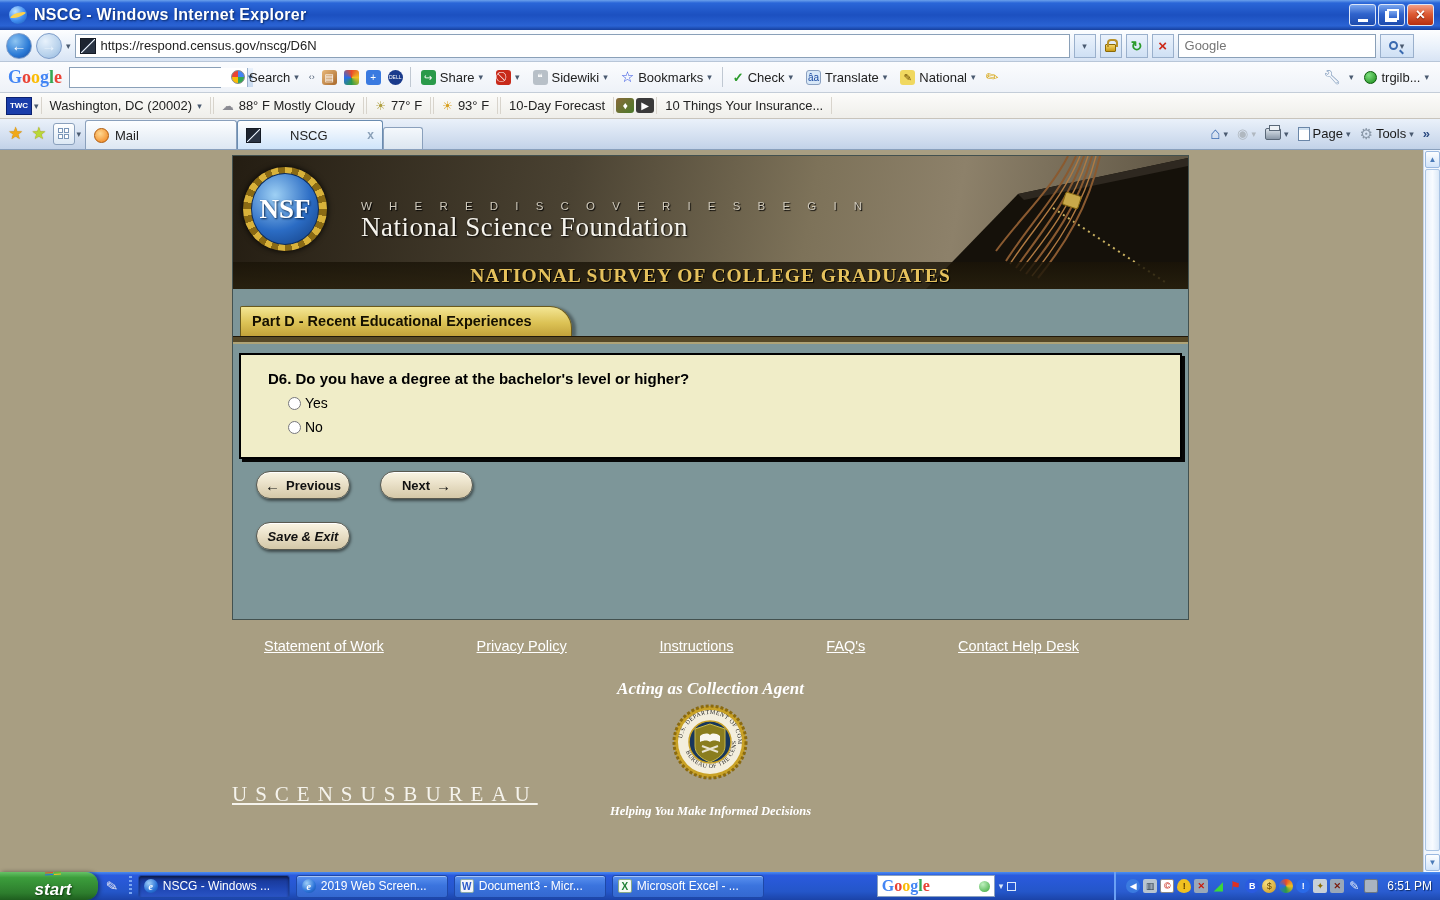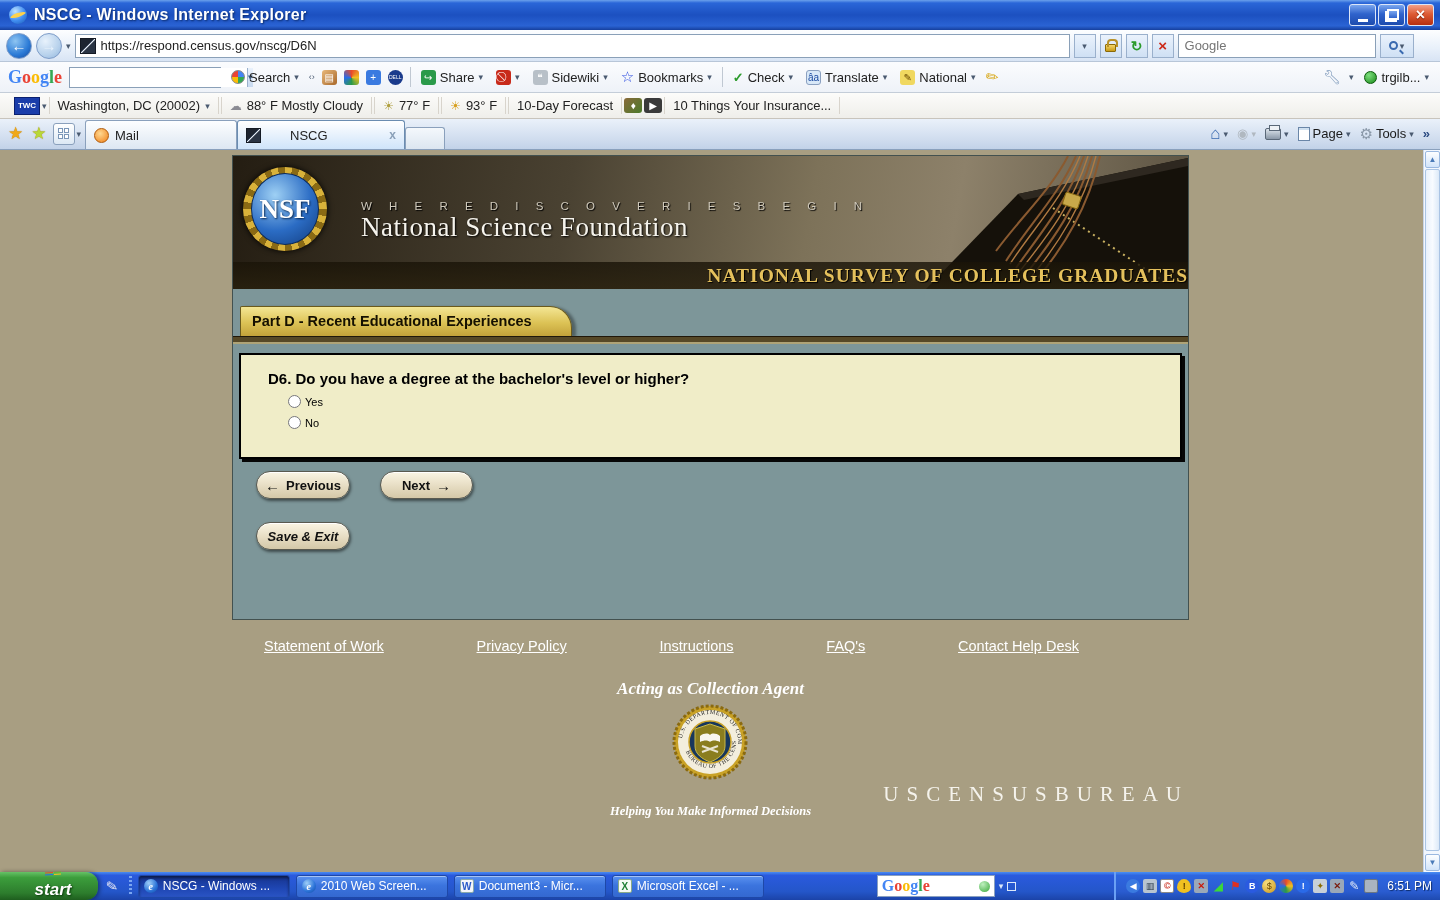--- a/index.html
+++ b/index.html
@@ -59,39 +59,39 @@
   .mini-icon { width:15px; height:15px; border-radius:3px; display:inline-flex; align-items:center; justify-content:center; font-size:10px; color:#fff; }
   .sep { width:1px; height:20px; background:#c0c8d2; }
   .tb-right { margin-left:auto; display:flex; align-items:center; gap:8px; }
   .wrench { color:#7a96b8; font-size:14px; }
   .acct-dot { width:13px; height:13px; border-radius:50%; background:radial-gradient(circle at 35% 30%,#7ee07e,#1a8a1a); border:1px solid #0a5a0a; }
 
   
   #twcbar { position:absolute; top:93px; left:0; width:1440px; height:26px;
     background:linear-gradient(180deg,#fcfcfa,#efeeea); border-bottom:1px solid #c8c4bc;
     display:flex; align-items:center; padding:0 6px; gap:2px; font-size:13px; color:#222; }
-  .twc-logo { width:26px; height:18px; background:#1a3daa; color:#fff; font-size:8px; font-weight:bold; display:flex; align-items:center; justify-content:center; border:1px solid #0a2070;margin-left:8px; }
+  .twc-logo { width:26px; height:18px; background:#1a3daa; color:#fff; font-size:8px; font-weight:bold; display:flex; align-items:center; justify-content:center; border:1px solid #0a2070; }
   .twc-seg { display:flex; align-items:center; gap:5px; padding:1px 8px; border-left:1px solid #d8d4cc; border-right:1px solid #d8d4cc; white-space:nowrap; }
   .wx-icon { font-size:12px; }
 
   
   #tabbar { position:absolute; top:119px; left:0; width:1440px; height:31px;
     background:linear-gradient(180deg,#eaf1fa,#cfdcee 70%,#c2d2e8); border-bottom:1px solid #8aa0bc;
     display:flex; align-items:flex-end; padding:0 6px; }
   .fav-stars { display:flex; align-items:center; gap:8px; height:31px; padding:0 6px 0 2px; }
   .star { color:#f0a818; font-size:17px; text-shadow:0 0 1px #a06a00; }
   .star.add { color:#b8d838; }
   .quicktabs { display:flex; align-items:center; height:31px; gap:2px; padding-right:4px; }
   .qt-btn { width:22px; height:22px; border:1px solid #8aa0bc; border-radius:3px; background:linear-gradient(180deg,#fff,#dce8f4); display:flex; align-items:center; justify-content:center; }
   .qt-grid { width:11px; height:11px; display:grid; grid-template-columns:1fr 1fr; gap:1px; }
   .qt-grid i { background:#fff; border:1px solid #7a96b8; }
   .tab { height:26px; display:flex; align-items:center; gap:6px; padding:14px 8px; font-size:13px; color:#222;
     border:1px solid #8aa0bc; border-bottom:none; border-radius:3px 3px 0 0;
     background:linear-gradient(180deg,#fdfeff,#dde7f2); width:152px; }
-  .tab.active { background:linear-gradient(180deg,#ffffff,#cfe4fa); width:168px; border-color:#6a8cb0;gap:29px; }
+  .tab.active { background:linear-gradient(180deg,#ffffff,#cfe4fa); width:146px; border-color:#6a8cb0;gap:29px; }
   .tab .ticon { width:15px; height:15px; flex:0 0 auto; }
   .mail-icon { border-radius:50%; background:radial-gradient(circle at 40% 35%,#ffd890,#f08018); border:1px solid #b05a08; }
   .nscg-icon { background:linear-gradient(135deg,#1d2430 45%,#3a4a62 46%,#e8edf4 50%,#2a3444 56%); border:1px solid #141a24; }
   .tab-close { margin-left:auto; color:#8aa0b8; font-weight:bold; font-size:12px; }
   .tab-stub { height:22px; width:40px; border:1px solid #8aa0bc; border-bottom:none; border-radius:3px 3px 0 0; background:linear-gradient(180deg,#f4f8fc,#dce6f0); }
   .tabbar-right { margin-left:auto; display:flex; align-items:center; height:31px; gap:9px; padding-right:4px; font-size:13px; color:#1a1a1a; }
   .tbr-item { display:flex; align-items:center; gap:3px; }
   .home-glyph { font-size:17px; color:#3a6ab0; }
   .feed-glyph { color:#b0b8c0; font-size:13px; }
   .print-glyph { width:16px; height:12px; background:linear-gradient(180deg,#dce4ec,#8a98a8); border:1px solid #5a6878; border-radius:2px; position:relative; }
@@ -114,51 +114,51 @@
   #nsf-logo { position:absolute; left:10px; top:11px; width:84px; height:84px; border-radius:50%;
     background:repeating-conic-gradient(#d9b23a 0 10deg, #8a6a14 10deg 20deg); box-shadow:0 0 6px #000; }
   #nsf-globe { position:absolute; left:8px; top:6px; width:68px; height:72px; border-radius:50%;
     background:radial-gradient(circle at 35% 30%,#9ed0f4,#2b6cc4 55%,#123c7e); border:1px solid #0a2a5c;
     display:flex; align-items:center; justify-content:center; }
   #nsf-globe span { color:#fff; font-family:"Liberation Serif",serif; font-weight:bold; font-size:27px; text-shadow:1px 1px 2px #06244c; }
   #banner-text { position:absolute; left:128px; top:40px; }
   #org-name { color:#f5f3ec; font-family:"Liberation Serif",serif; font-size:27px; letter-spacing:.5px; text-shadow:1px 1px 2px #000; }
   #org-tag { color:#cfc9bb; font-size:11.5px; letter-spacing:7px; margin-top:4px; text-shadow:1px 1px 1px #000; }
   #banner-band { position:absolute; left:0; right:0; bottom:0; height:27px; background:linear-gradient(180deg,rgba(26,20,8,.82),rgba(40,32,14,.88));
-    display:flex; align-items:center; justify-content:flex-end; }
+    display:flex; align-items:center; justify-content:center; }
   #banner-band span { color:#e5c15c; font-family:"Liberation Serif",serif; font-weight:bold; font-size:19.5px; letter-spacing:1px; text-shadow:1px 1px 1px #000; }
   #tassel { position:absolute; right:0; top:0; }
 
   #partd-tab { margin:17px 0 0 7px; width:332px; height:30px; line-height:29px; padding-left:11px;
     background:linear-gradient(180deg,#f4e694,#dcc255 55%,#c3a23a); border:1px solid #6b5a1c; border-bottom:none;
     border-radius:2px 22px 0 0; font-weight:bold; font-size:14.5px; color:#151000; box-shadow:4px 1px 3px rgba(0,0,0,.35); }
   #partd-bar { width:100%; height:8px; background:#564827; border-top:1px solid #20180a; border-bottom:2px solid #aea377; }
 
   #qbox { margin:9px 6px 0 6px; height:106px; background:#f0edc8; border:2px solid #000; box-shadow:3px 3px 0 #060606; padding:15px 0 0 27px; }
   #qtext { font-weight:bold; font-size:15px; color:#000; }
   .opt-row { display:flex; align-items:center; gap:4px; margin:8px 0 0 20px; }
   .opt-row input { width:13px; height:13px; }
-  .opt-label { font-size:11px; color:#000; }
+  .opt-label { font-size:14px; color:#000; }
 
   .pill-btn { position:absolute; height:28px; border-radius:14px; border:1px solid #5a5a50;
     background:linear-gradient(180deg,#faf5e4,#e6dcc2 55%,#d4c8a8); box-shadow:1px 2px 3px rgba(0,0,0,.5), inset 0 1px 0 #fff;
     display:flex; align-items:center; justify-content:center; gap:6px; font-size:13px; font-weight:bold; color:#111; }
   #btn-prev { left:23px; top:315px; width:94px; }
   #btn-next { left:147px; top:315px; width:93px; }
   #btn-save { left:23px; top:366px; width:94px;font-style:italic; }
   .arrow { font-size:15px; }
 
   
   #footer-links { position:absolute; left:246px; top:488px; width:815px; display:flex; justify-content:space-between;margin-left:18px; }
   #footer-links a { color:#fff; font-size:14.5px; text-decoration:underline; }
   #agent-line { position:absolute; left:232px; top:529px; width:957px; text-align:center;
     color:#fff; font-family:"Liberation Serif",serif; font-style:italic; font-weight:bold; font-size:17px; }
   #seal { position:absolute; left:672px; top:554px; }
-  #bureau-line { position:absolute; left:232px; top:632px; width:957px; text-align:right;
-    color:#f5f3ec; font-family:"Liberation Serif",serif; font-size:21px; letter-spacing:8px; }
+  #bureau-line { position:absolute; left:232px; top:632px; width:957px; text-align:left;
+    color:#f5f3ec; font-family:"Liberation Serif",serif; font-size:21px; letter-spacing:8px;text-decoration:underline; }
   #motto-line { position:absolute; left:232px; top:654px; width:957px; text-align:center;
     color:#fff; font-family:"Liberation Serif",serif; font-style:italic; font-weight:bold; font-size:12.5px; }
 
   
   #taskbar { position:absolute; left:0; top:872px; width:1440px; height:28px;
     background:linear-gradient(180deg,#4a8cf0 0%,#2a5ade 12%,#2456c9 70%,#1b43a8 100%); display:flex; align-items:center; }
   #start-btn { height:28px; width:98px; border-radius:0 12px 12px 0;
     background:linear-gradient(180deg,#66c266 0%,#3c9e3c 20%,#2d7d2d 75%,#1e5e1e 100%);
     display:flex; align-items:center; gap:6px; padding-left:8px; box-shadow:2px 0 4px rgba(0,0,0,.4);flex-direction:column; }
   .winflag { width:16px; height:14px; display:grid; grid-template-columns:1fr 1fr; gap:1px; transform:skewY(-4deg); }
@@ -499,21 +499,21 @@
   <div class="ql">
     <span class="ql-icon">✎</span>
   </div>
   <div class="taskdiv"></div>
   <div class="taskbtn active">
     <span class="app-ic ic-ie">e</span>
     <span>NSCG - Windows ...</span>
   </div>
   <div class="taskbtn">
     <span class="app-ic ic-ie">e</span>
-    <span>2010 Web Screen...</span>
+    <span>2019 Web Screen...</span>
   </div>
   <div class="taskbtn">
     <span class="app-ic ic-word">W</span>
     <span>Document3 - Micr...</span>
   </div>
   <div class="taskbtn">
     <span class="app-ic ic-excel">X</span>
     <span>Microsoft Excel - ...</span>
   </div>
   <div id="deskbar">

